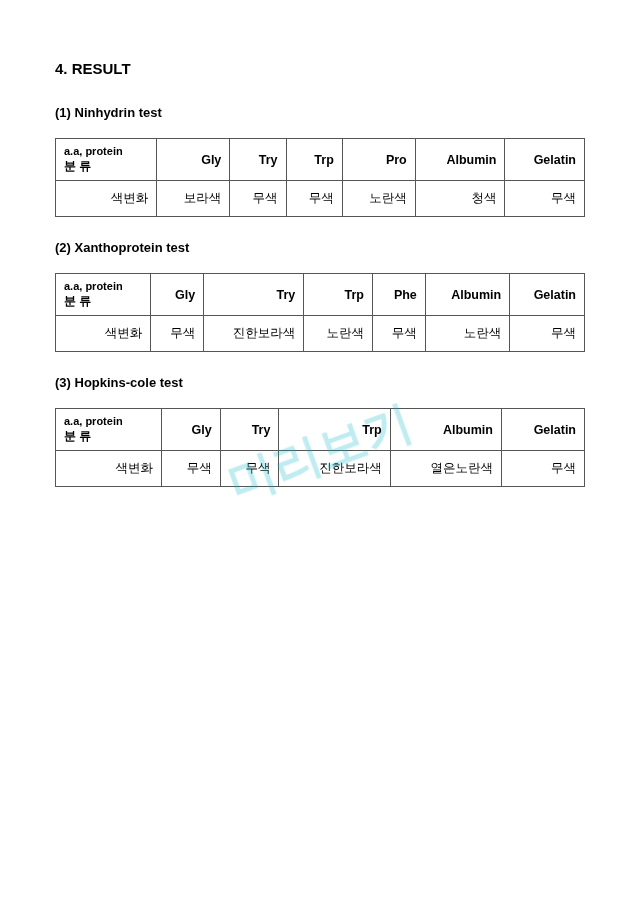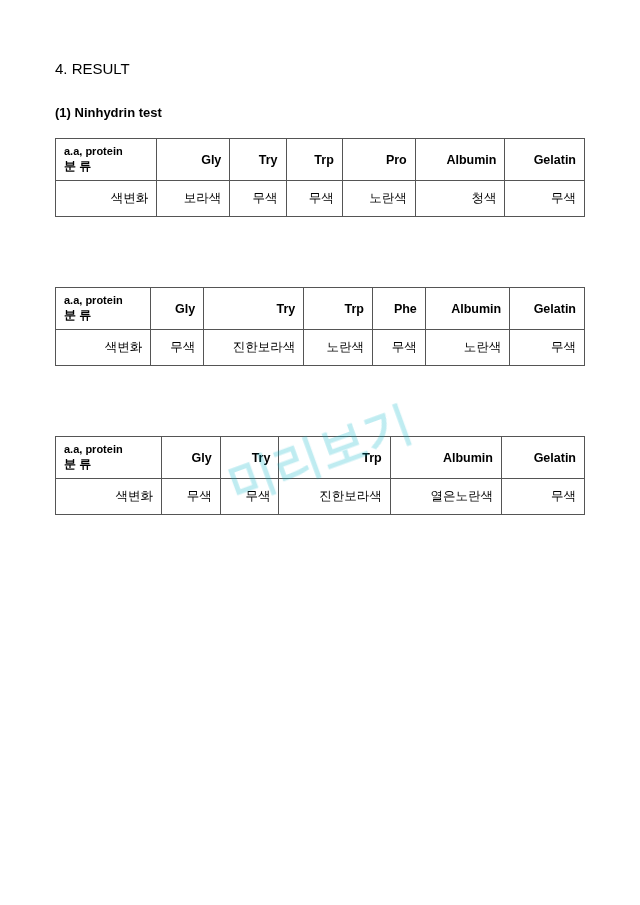--- a/index.html
+++ b/index.html
@@ -13,21 +13,21 @@
       min-height: 905px;
       background: #ffffff;
       font-family: 'Malgun Gothic', 'Apple SD Gothic Neo', Arial, sans-serif;
       font-size: 13px;
       color: #000000;
       padding: 60px 55px;
     }
 
     .section-title {
       font-size: 15px;
-      font-weight: normal;
+      font-weight: bold;
       margin-bottom: 28px;
     }
 
     .sub-title {
       font-size: 13px;
       font-weight: bold;
       margin-bottom: 18px;
     }
 
     .table-section {
@@ -65,21 +65,21 @@
       transform: translate(-50%, -50%) rotate(-20deg);
       font-size: 48px;
       color: rgba(0, 180, 200, 0.25);
       font-weight: bold;
       pointer-events: none;
       white-space: nowrap;
       z-index: 9999;
     }
 
     .section-gap {
-      margin-bottom: 70px;
+      margin-bottom: 23px;
     }
   </style>
 </head>
 <body>
 
 <div class="watermark">미리보기</div>
 
 <h1 class="section-title">4. RESULT</h1>
 
 <div id="sections-container">
@@ -104,20 +104,21 @@
             <td>무색</td>
             <td>무색</td>
             <td>노란색</td>
             <td>청색</td>
             <td>무색</td>
           </tr>
         </tbody>
       </table>
     </div>
     <div class="table-section section-gap">
+      <p class="sub-title">(2) Xanthoprotein test</p>
       <table>
         <thead>
           <tr>
             <td class="header-cell row-header-cell"><span style="font-size:11px;">a.a, protein</span><br><strong>분 류</strong></td>
             <td class="header-cell">Gly</td>
             <td class="header-cell">Try</td>
             <td class="header-cell">Trp</td>
             <td class="header-cell">Phe</td>
             <td class="header-cell">Albumin</td>
             <td class="header-cell">Gelatin</td>
@@ -130,20 +131,21 @@
             <td>진한보라색</td>
             <td>노란색</td>
             <td>무색</td>
             <td>노란색</td>
             <td>무색</td>
           </tr>
         </tbody>
       </table>
     </div>
     <div class="table-section">
+      <p class="sub-title">(3) Hopkins-cole test</p>
       <table>
         <thead>
           <tr>
             <td class="header-cell row-header-cell"><span style="font-size:11px;">a.a, protein</span><br><strong>분 류</strong></td>
             <td class="header-cell">Gly</td>
             <td class="header-cell">Try</td>
             <td class="header-cell">Trp</td>
             <td class="header-cell">Albumin</td>
             <td class="header-cell">Gelatin</td>
           </tr>

